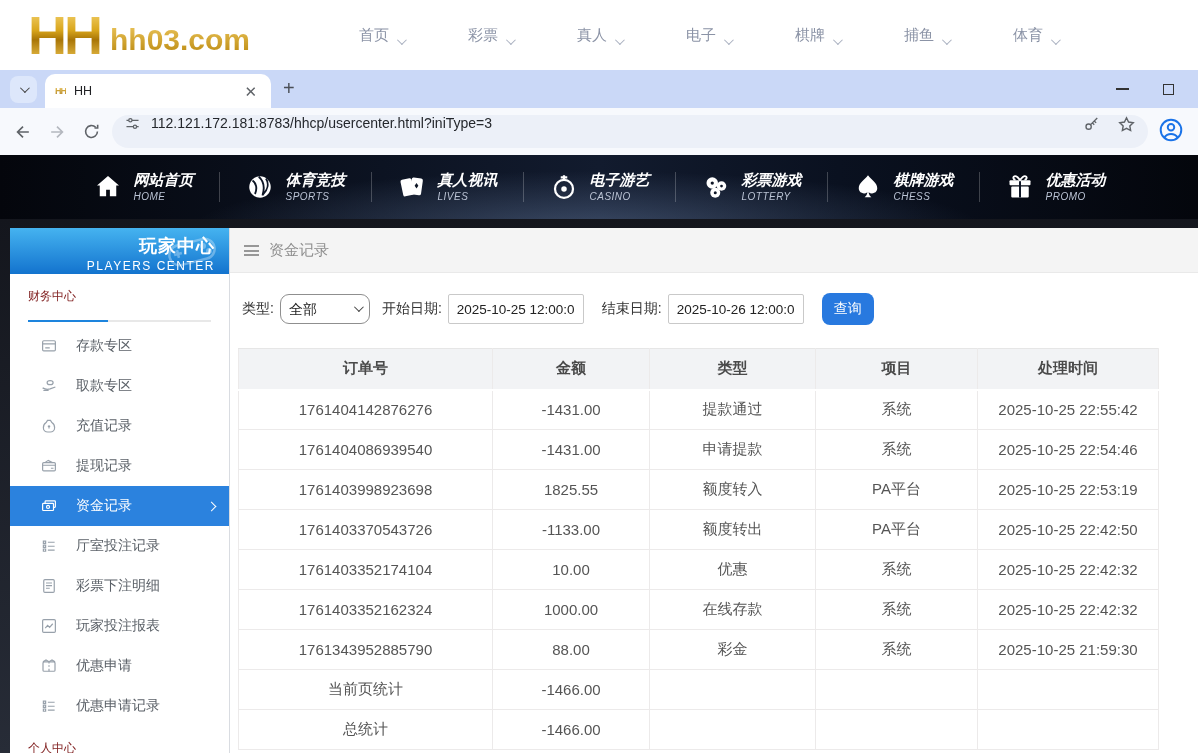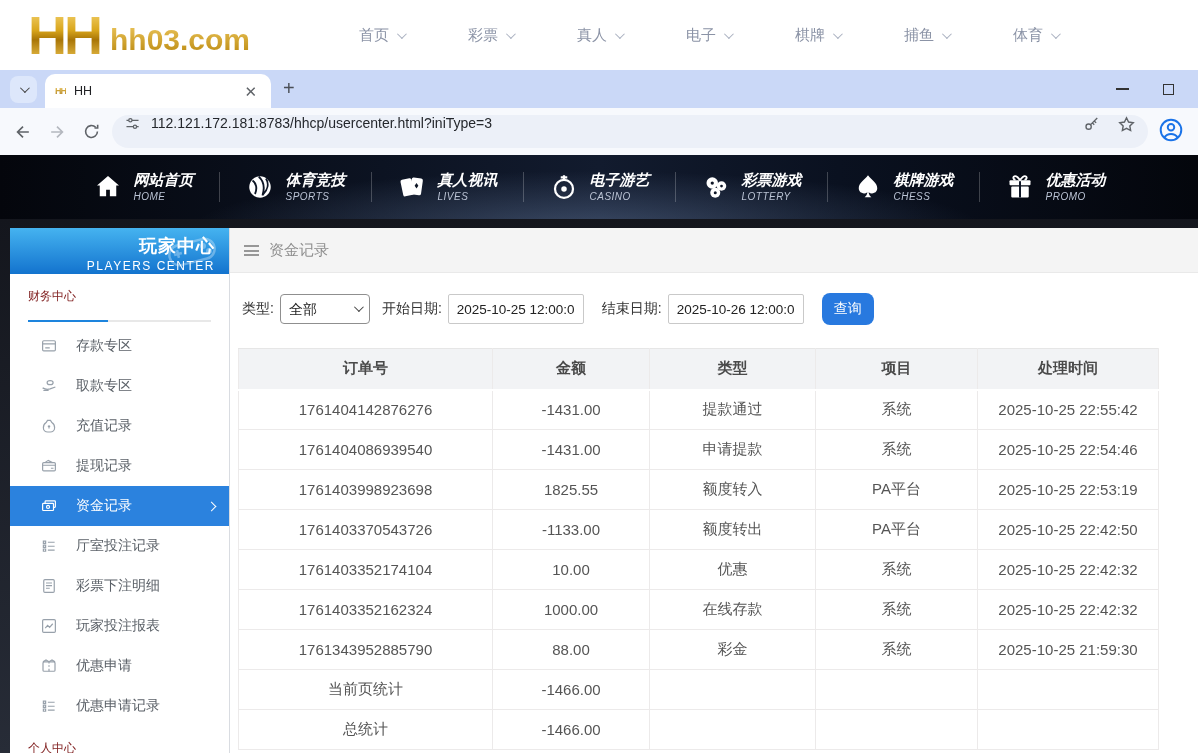--- a/index.html
+++ b/index.html
@@ -9,21 +9,21 @@
   
   .site-header { height:70px; background:#fff; display:flex; align-items:center; }
   .logo { display:flex; align-items:flex-end; margin-left:28px; cursor:pointer; }
   .logo-hh { font-size:54px; font-weight:800; letter-spacing:-3px; line-height:.9;
     background:linear-gradient(180deg,#f2cf6a 0%,#d9a61c 40%,#a87507 60%,#e7bc46 100%);
     -webkit-background-clip:text; background-clip:text; color:transparent; }
   .logo-domain { font-size:30px; font-weight:700; margin-left:10px; margin-bottom:2px;
     background:linear-gradient(180deg,#edc75e,#b8860b);
     -webkit-background-clip:text; background-clip:text; color:transparent; }
   .top-nav { display:flex; margin-left:auto; margin-right:140px; gap:64px; }
-  .top-nav-item { display:flex; align-items:center; gap:8px; color:#8b93a6;
+  .top-nav-item { display:flex; align-items:flex-end; gap:8px; color:#8b93a6;
     font-size:15px; cursor:pointer; }
   .chev { width:7px; height:7px; border-right:1.6px solid #aab1c0;
     border-bottom:1.6px solid #aab1c0; transform:rotate(45deg) translateY(-2px); }
 
   
   .tabstrip { height:38px; background:#cad8f7; display:flex; align-items:flex-end; position:relative; }
   .tab-search-btn { width:27px; height:27px; border-radius:8px; background:#dde7fb;
     margin:0 0 5px 10px; display:flex; align-items:center; justify-content:center; cursor:pointer; }
   .tab-search-btn .chev { border-color:#444; }
   .tab { width:226px; height:34px; background:#fff; border-radius:10px 10px 0 0;
@@ -86,21 +86,21 @@
   .main { flex:1; background:#fff; display:flex; flex-direction:column; overflow:hidden; }
   .breadcrumb { height:45px; background:#f4f4f4; border-bottom:1px solid #e9e9e9;
     display:flex; align-items:center; padding-left:14px; gap:10px; color:#8d8d8d; }
   .burger { width:15px; height:11px; border-top:2px solid #979797; border-bottom:2px solid #979797; position:relative; }
   .burger::after { content:""; position:absolute; left:0; top:3.5px; width:100%; height:2px; background:#979797; }
   .breadcrumb-label { font-size:15px; }
   .content { padding:20px 0 0 8px; }
   .filters { display:flex; align-items:center; font-size:14px; color:#333; }
   .f-label { margin:0 6px 0 4px; }
   .select-wrap { position:relative; }
-  .type-select { width:90px; height:30px; border:1px solid #8f8f8f; border-radius:4px;
+  .type-select { width:90px; height:30px; border:1px solid #8f8f8f; border-radius:9px;
     background:#fff; font-size:14px; color:#222; padding:0 22px 0 8px;
     appearance:none; -webkit-appearance:none; font-family:inherit; }
   .select-wrap .chev { position:absolute; right:9px; top:11px; border-color:#444; }
   .date-input { width:136px; height:30px; border:1px solid #c9c9c9; border-radius:2px;
     font-size:13.5px; color:#222; padding:0 8px; font-family:inherit; }
   .f-gap { width:14px; }
   .search-btn { margin-left:18px; width:52px; height:32px; background:#2879df; color:#fff;
     border:none; border-radius:8px; font-size:14px; cursor:pointer; font-family:inherit; }
 
   table.funds { border-collapse:collapse; table-layout:fixed; width:920px; margin-top:23px; }

